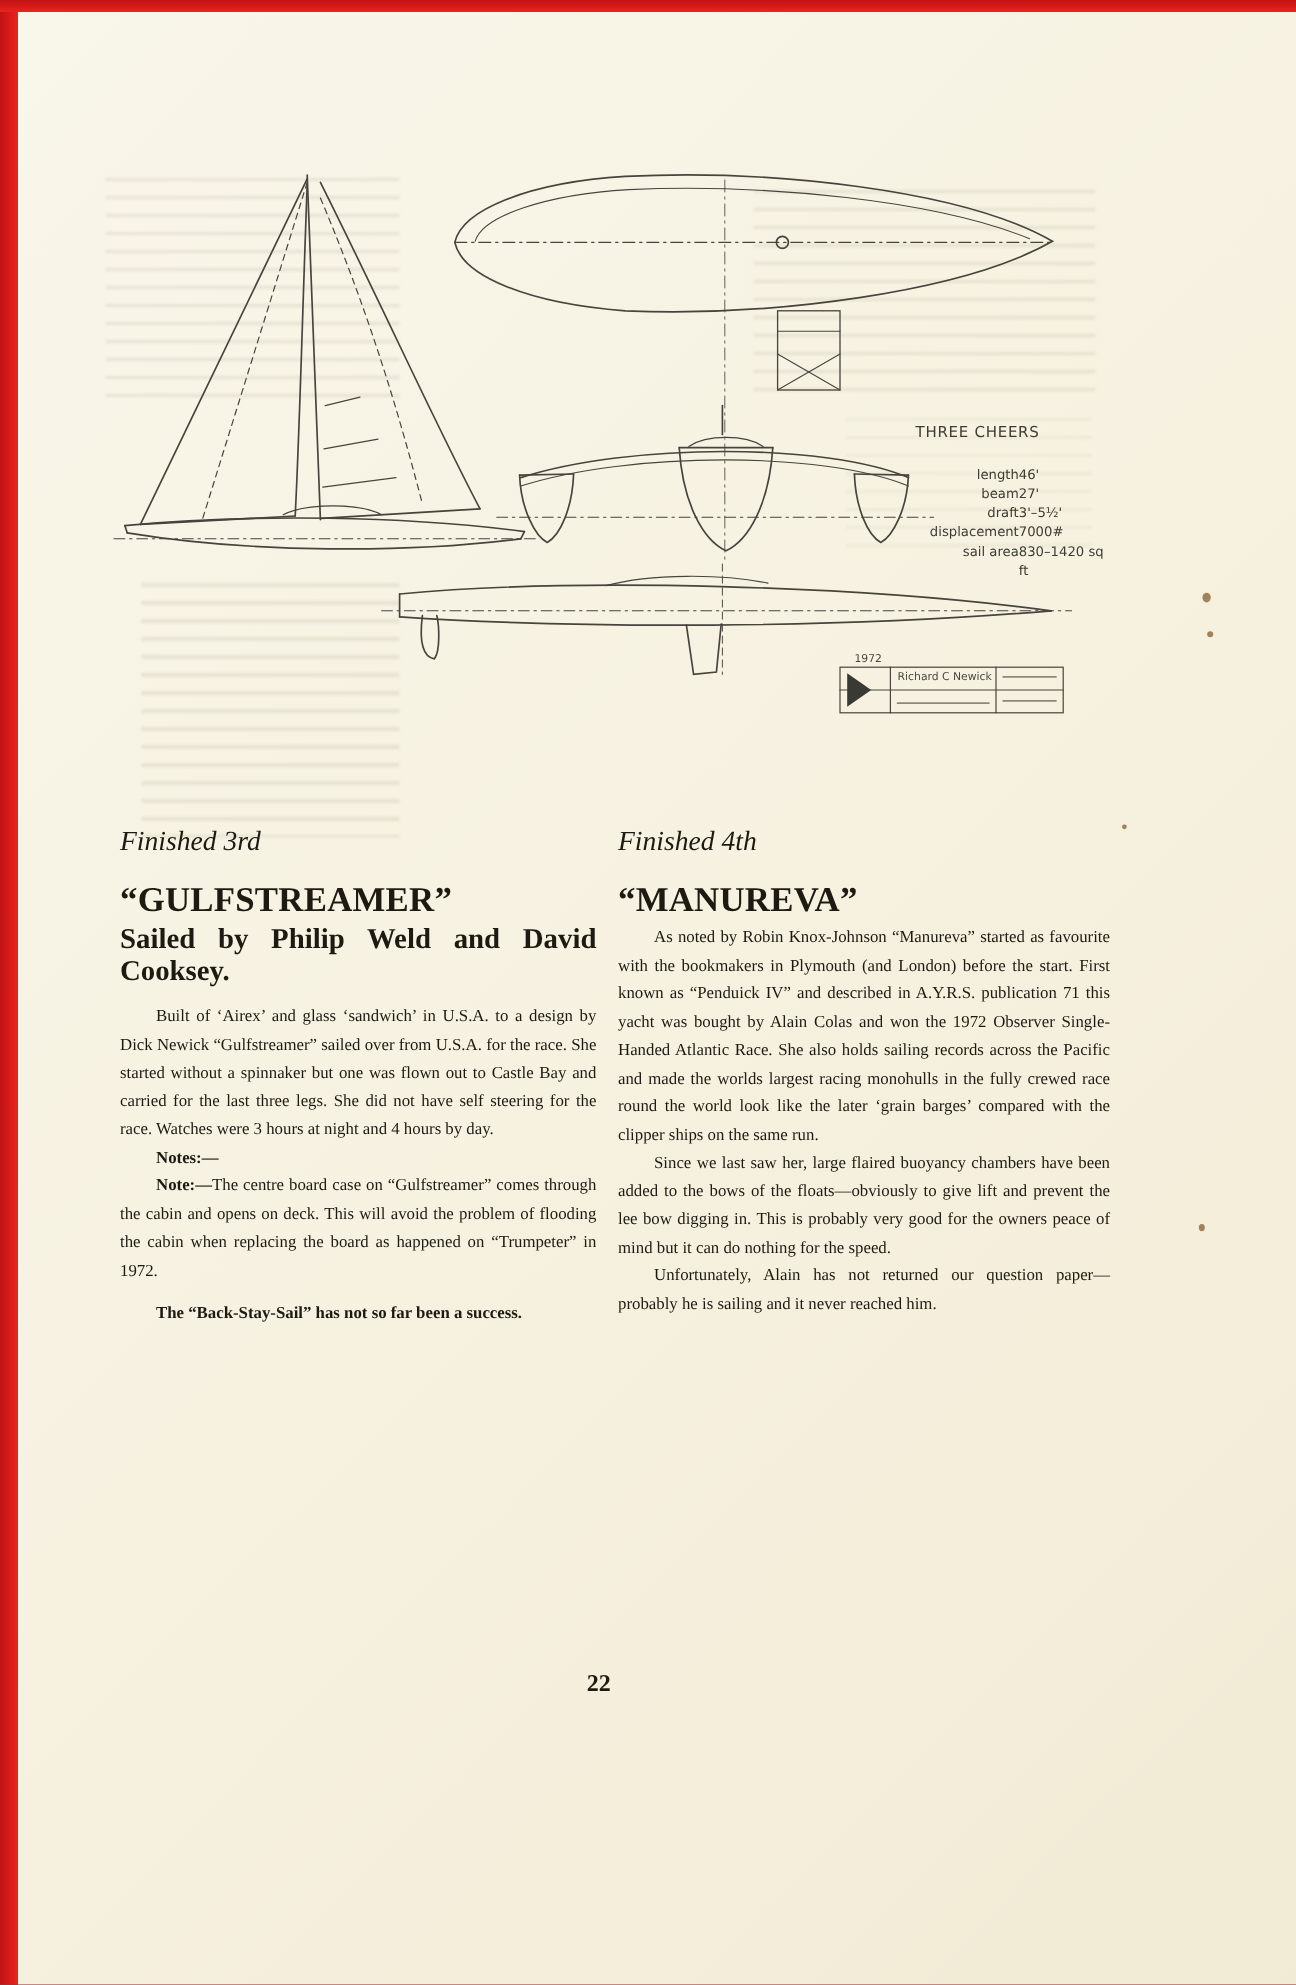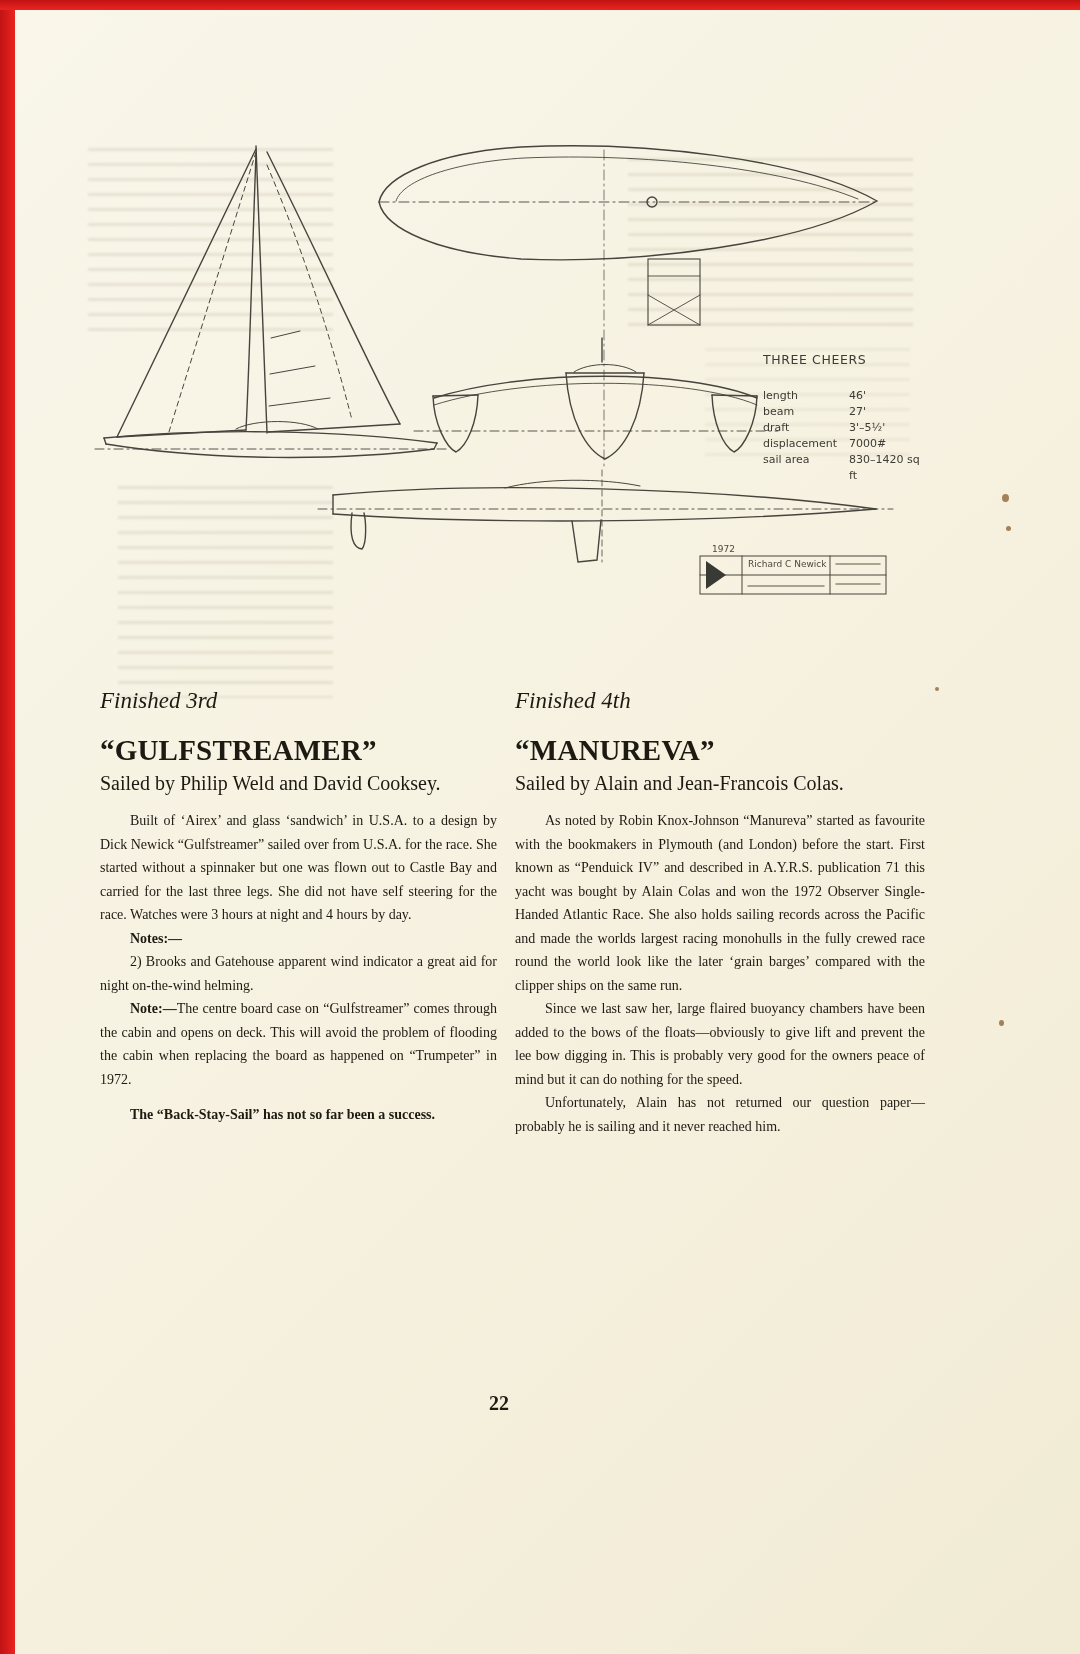--- a/index.html
+++ b/index.html
@@ -28,30 +28,30 @@
 
   .speck { position:absolute; border-radius:50%; background:#80511f; opacity:.7; z-index:3; }
 
   svg.drawing { position:absolute; left:0; top:0; z-index:2; }
 
   
   .specs { position:absolute; left:763px; top:352px; width:168px; z-index:4;
     font-family:"DejaVu Sans", sans-serif; color:#3c3b34; font-size:11px; line-height:16px; }
   .specs-title { font-size:12.5px; letter-spacing:.6px; margin-bottom:20px; }
   .specs-row { display:flex; }
-  .specs-row .l { width:86px; flex:0 0 auto; }
+  .specs-row .l { width:86px; flex:0 0 auto;text-align:right; }
   .specs-row .v { flex:1; }
 
   
   .col { position:absolute; top:676px; z-index:4; }
   .col-left  { left:100px; width:397px; }
   .col-right { left:515px; width:410px; }
   .finished { font-style:italic; font-size:23px; margin:12px 0 20px 0; }
   .boatname { font-weight:bold; font-size:29px; margin:0 0 3px 0; letter-spacing:.2px; }
-  .sailedby { font-weight:normal; font-size:20px; line-height:27px; margin:0 0 12px 0; text-align:justify; }
+  .sailedby { font-weight:bold; font-size:24px; line-height:27px; margin:0 0 12px 0; text-align:justify; }
   .body { font-size:14px; line-height:23.5px; margin:0; text-align:justify; }
   .indent { text-indent:30px; }
   .bold { font-weight:bold; }
   .closing { margin-top:12px; font-weight:bold; }
 
   .pageno { position:absolute; left:0; top:1392px; width:998px; text-align:center;
     font-weight:bold; font-size:20px; z-index:4; }
 
   
   .watermark { position:absolute; left:0; top:1428px; width:1080px; height:160px;
@@ -188,29 +188,27 @@
       <span class="v">830–1420 sq ft</span>
     </div>
   </div>
 
   <div class="col col-left">
     <p class="finished">Finished 3rd</p>
     <p class="boatname">“GULFSTREAMER”</p>
     <p class="sailedby">Sailed by Philip Weld and David Cooksey.</p>
     <p class="body indent">Built of ‘Airex’ and glass ‘sandwich’ in U.S.A. to a design by Dick Newick “Gulfstreamer” sailed over from U.S.A. for the race. She started without a spinnaker but one was flown out to Castle Bay and carried for the last three legs. She did not have self steering for the race. Watches were 3 hours at night and 4 hours by day.</p>
     <p class="body indent bold">Notes:—</p>
-    <p class="body indent">2) Brooks and Gatehouse apparent wind indicator a great aid for night on-the-wind helming.</p>
     <p class="body indent"><span class="bold">Note:—</span><span>The centre board case on “Gulfstreamer” comes through the cabin and opens on deck. This will avoid the problem of flooding the cabin when replacing the board as happened on “Trumpeter” in 1972.</span></p>
     <p class="body indent closing">The “Back-Stay-Sail” has not so far been a success.</p>
   </div>
 
   <div class="col col-right">
     <p class="finished">Finished 4th</p>
     <p class="boatname">“MANUREVA”</p>
-    <p class="sailedby">Sailed by Alain and Jean-Francois Colas.</p>
     <p class="body indent">As noted by Robin Knox-Johnson “Manureva” started as favourite with the bookmakers in Plymouth (and London) before the start.  First known as “Penduick IV” and described in A.Y.R.S. publication 71 this yacht was bought by Alain Colas and won the 1972 Observer Single-Handed Atlantic Race.  She also holds sailing records across the Pacific and made the worlds largest racing monohulls in the fully crewed race round the world look like the later ‘grain barges’ compared with the clipper ships on the same run.</p>
     <p class="body indent">Since we last saw her, large flaired buoyancy chambers have been added to the bows of the floats—obviously to give lift and prevent the lee bow digging in.  This is probably very good for the owners peace of mind but it can do nothing for the speed.</p>
     <p class="body indent">Unfortunately, Alain has not returned our question paper—probably he is sailing and it never reached him.</p>
   </div>
 
   <div class="pageno">22</div>
 
 
 </div>
 

